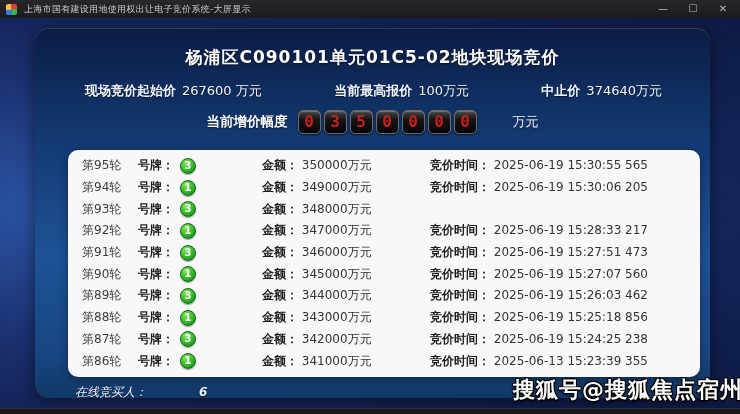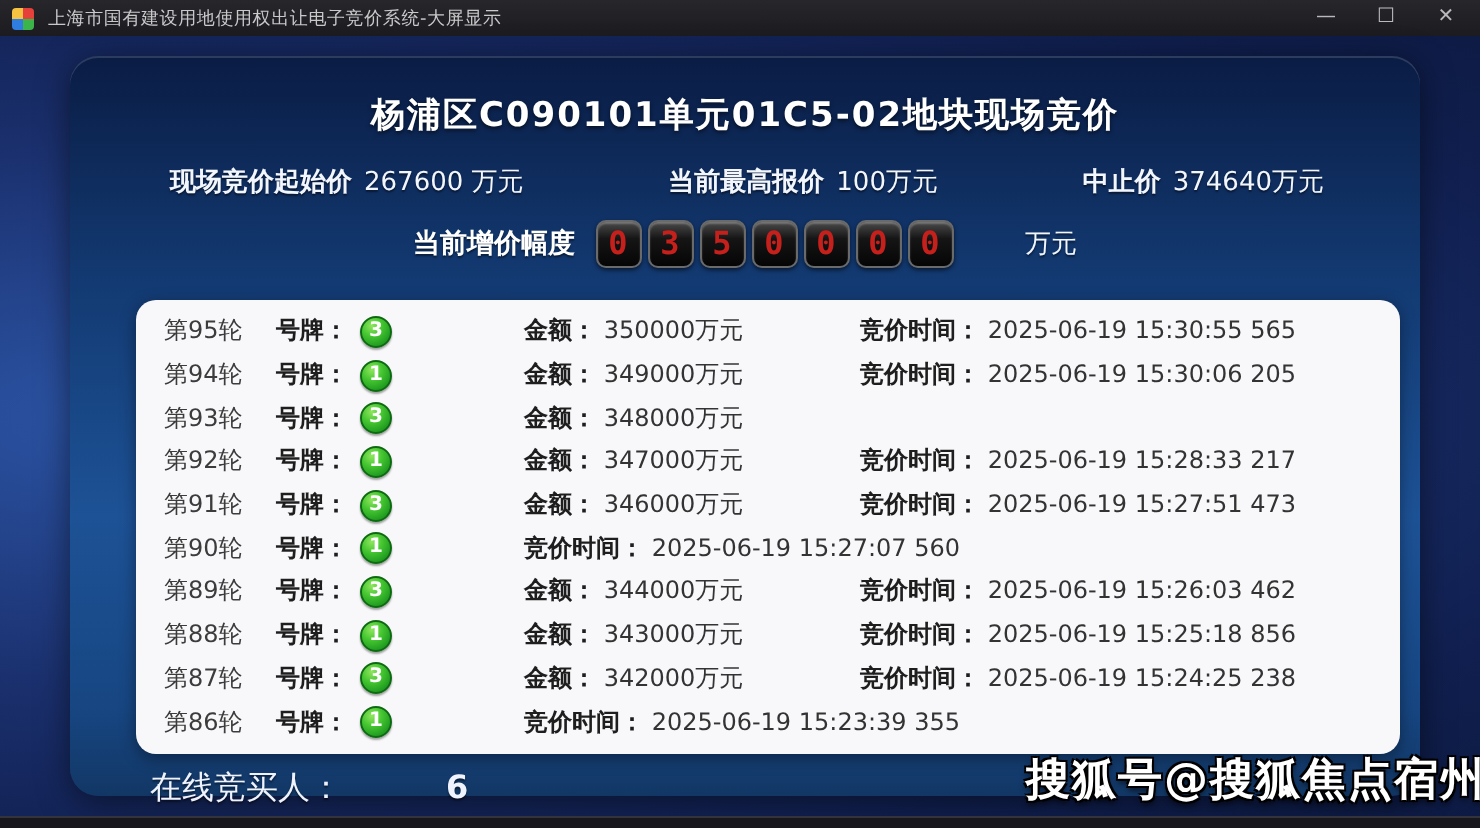--- a/index.html
+++ b/index.html
@@ -98,22 +98,23 @@
   .plate-badge{
     display:inline-block;width:16px;height:16px;margin-left:6px;border-radius:50%;
     background:radial-gradient(circle at 35% 28%, #8fe55e 0%, #45c631 38%, #1f9a1f 78%, #137413 100%);
     border:1px solid #0e6a12;box-sizing:border-box;
     color:#ffffff;font-size:10px;font-weight:bold;line-height:14px;text-align:center;
     box-shadow:0 1px 1px rgba(0,0,0,.35);
   }
   .cell-value{color:#333333;}
   
   .online-row{
-    position:absolute;left:40px;top:356px;color:#eef3ff;font-size:16px;
+    position:absolute;left:40px;top:356px;color:#eef3ff;font-size:12px;
     text-shadow:0 1px 1px rgba(0,0,0,.5);
+    font-style:italic;
   }
   .online-count{margin-left:52px;font-weight:bold;}
   .watermark{
     position:absolute;right:10px;bottom:9px;
     color:#ffffff;font-size:22px;font-weight:bold;letter-spacing:1px;
     text-shadow:-1px -1px 0 #000, 1px -1px 0 #000, -1px 1px 0 #000, 1px 1px 0 #000, 0 2px 3px rgba(0,0,0,.8);
   }
 </style>
 </head>
 <body>
@@ -238,20 +239,24 @@
             <span class="cell-value">2025-06-19 15:27:51 473</span>
           </span>
         </div>
 
         <div class="bid-row">
           <span class="col-round">第90轮</span>
           <span class="col-plate">
             <span class="cell-label">号牌：</span>
             <span class="plate-badge">1</span>
           </span>
+          <span class="col-amount">
+            <span class="cell-label">金额：</span>
+            <span class="cell-value">345000万元</span>
+          </span>
           <span class="col-time">
             <span class="cell-label">竞价时间：</span>
             <span class="cell-value">2025-06-19 15:27:07 560</span>
           </span>
         </div>
 
         <div class="bid-row">
           <span class="col-round">第89轮</span>
           <span class="col-plate">
             <span class="cell-label">号牌：</span>
@@ -298,23 +303,27 @@
             <span class="cell-value">2025-06-19 15:24:25 238</span>
           </span>
         </div>
 
         <div class="bid-row">
           <span class="col-round">第86轮</span>
           <span class="col-plate">
             <span class="cell-label">号牌：</span>
             <span class="plate-badge">1</span>
           </span>
-          <span class="col-time">
-            <span class="cell-label">竞价时间：</span>
-            <span class="cell-value">2025-06-19 15:23:39 355</span>
+          <span class="col-amount">
+            <span class="cell-label">金额：</span>
+            <span class="cell-value">341000万元</span>
+          </span>
+          <span class="col-time">
+            <span class="cell-label">竞价时间：</span>
+            <span class="cell-value">2025-06-13 15:23:39 355</span>
           </span>
         </div>
       </div>
 
     <div class="online-row">
       <span>在线竞买人：</span><span class="online-count">6</span>
     </div>
 
   </div>
 

